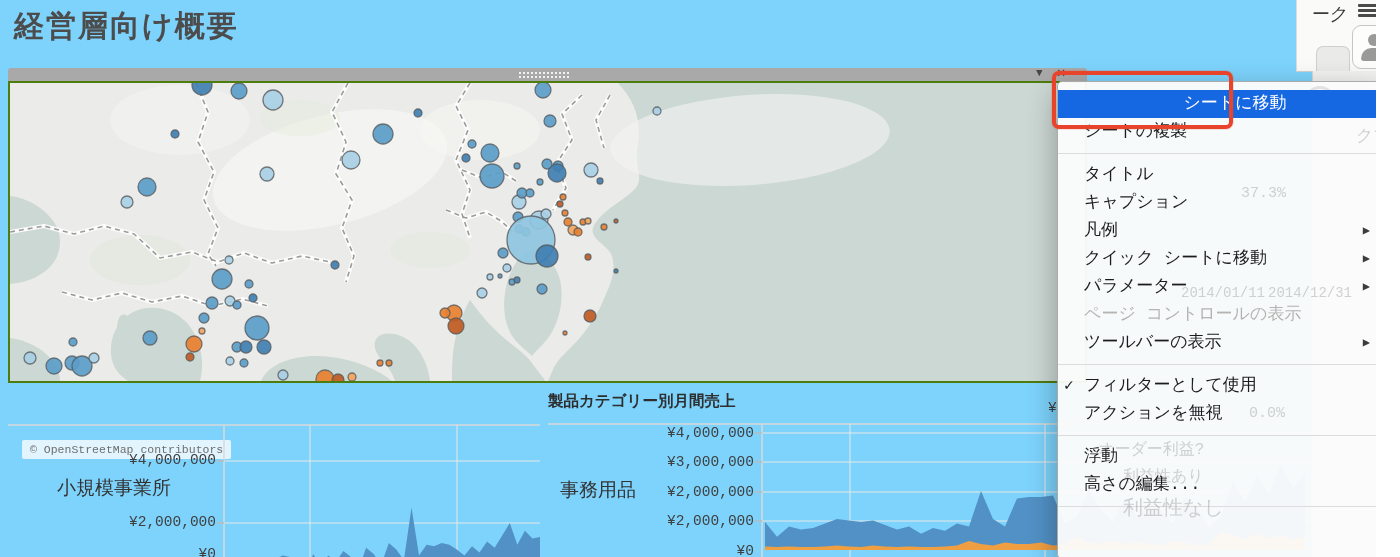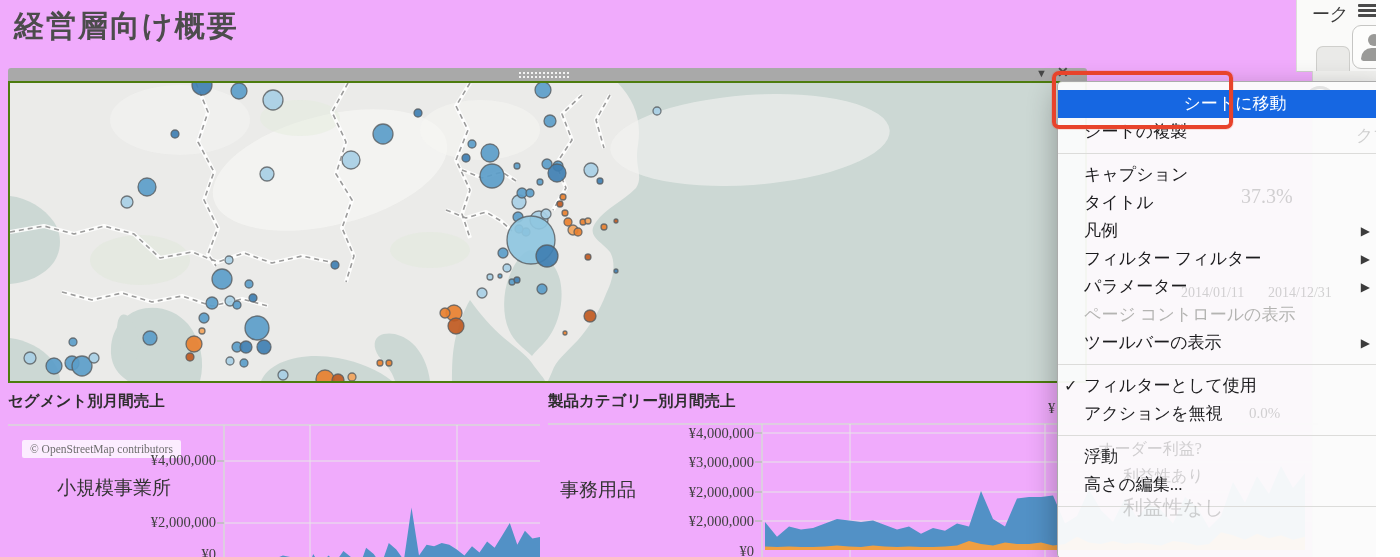--- a/index.html
+++ b/index.html
@@ -1,17 +1,17 @@
 <!DOCTYPE html>
 <html><head>
 <meta charset="utf-8">
 <style>
   html,body{margin:0;padding:0;background:#fff;}
-  #root{position:relative;width:1376px;height:557px;overflow:hidden;background:#f0abfc;
-        font-family:Liberation Serif, serif;-webkit-font-smoothing:antialiased;}
+  #root{position:relative;width:1376px;height:557px;overflow:hidden;background:#7dd3fc;
+        font-family:Liberation Mono, monospace;-webkit-font-smoothing:antialiased;}
   .abs{position:absolute;}
   
   .page-title{left:14px;top:6px;font-size:30px;font-weight:600;color:#4c4c4c;letter-spacing:2px;}
   
   .hdr-block{left:1296px;top:0;width:104px;height:71px;background:#fafaf9;
              border-left:1px solid #ddddda;border-bottom:1px solid #cfcfcc;}
   .hdr-text{left:1312px;top:2px;font-size:18px;color:#3a3a3a;transform:skewX(-6deg);}
   .hamburger{left:1358px;top:4px;width:20px;height:3px;background:#4a4a4a;border-radius:1px;
              box-shadow:0 5px 0 #4a4a4a,0 10px 0 #4a4a4a;}
   .hdr-tab{left:1316px;top:46px;width:32px;height:25px;background:#eaeae8;border:1px solid #cfcfcc;
@@ -220,21 +220,20 @@
           <circle cx="616" cy="221" r="2" fill="#c05a21"></circle>
           <circle cx="588" cy="257" r="3" fill="#c05a21"></circle>
           <circle cx="616" cy="271" r="2" fill="#3f7fb2"></circle>
         </g>
     </svg>
     <div class="abs map-attrib">© OpenStreetMap contributors</div>
   </div>
   <div class="abs obj-caret">▼</div>
   <div class="abs obj-close">✕</div>
 
-  <div class="abs chart-title" style="left:8px;top:391px;">セグメント別月間売上</div>
   <svg class="abs" id="chart1-svg" style="left:0;top:383px;" width="545" height="174" viewBox="0 383 545 174">
     <line x1="8" y1="425" x2="540" y2="425" stroke="#d9d9d9" stroke-width="1.5"></line>
     <line x1="224" y1="425" x2="224" y2="557" stroke="#d9d9d9" stroke-width="1.5"></line>
     <line x1="310" y1="425" x2="310" y2="557" stroke="#e7e7e7" stroke-width="1"></line>
     <line x1="457" y1="425" x2="457" y2="557" stroke="#e7e7e7" stroke-width="1"></line>
     <line x1="225" y1="461" x2="540" y2="461" stroke="#e7e7e7" stroke-width="1"></line>
     <line x1="225" y1="523" x2="540" y2="523" stroke="#e7e7e7" stroke-width="1"></line>
     <line x1="217" y1="461" x2="224" y2="461" stroke="#bbb" stroke-width="1.5"></line>
     <line x1="217" y1="523" x2="224" y2="523" stroke="#bbb" stroke-width="1.5"></line>
     <polygon id="c1-area" fill="#5291c6" points="230,585 230.0,583.5 237.6,581.3 245.1,582.5 252.7,579.4 260.2,581.9 267.8,571.0 275.4,558.6 282.9,555.5 290.5,557.1 298.0,558.6 305.6,575.7 313.2,554.0 320.7,566.4 328.3,555.5 335.9,561.8 343.4,550.9 351.0,557.1 358.5,569.5 366.1,547.8 373.7,554.0 381.2,564.9 388.8,543.1 396.3,549.4 403.9,560.2 411.5,507.5 419.0,555.5 426.6,544.7 434.1,546.3 441.7,543.1 449.3,544.7 456.8,549.4 464.4,555.5 472.0,546.3 479.5,552.5 487.1,541.6 494.6,547.8 502.2,535.4 509.8,523.0 517.3,544.7 524.9,530.8 532.4,538.5 540.0,537.0 540,585"></polygon>
@@ -267,37 +266,37 @@
   <div class="abs ylab" style="left:644px;top:513px;">¥2,000,000</div>
   <div class="abs ylab" style="left:644px;top:543px;">¥0</div>
   <div class="abs rowlab" style="left:560px;top:477px;">事務用品</div>
 
   <div class="abs axis-sliver">¥</div>
 
   <div class="abs menu" id="context-menu">
     <div class="ghost-circle"></div>
     <div id="ghost-layer">
         <div class="ghost" style="left: 298px; top: 42px; font-size: 17px;">クマーク</div>
-        <div class="ghost" style="left: 183px; top: 103px; font-size: 20px;">37.3%</div>
+        <div class="ghost" style="left: 183px; top: 103px; font-size: 15px;">37.3%</div>
         <div class="ghost" style="left: 123px; top: 203px; font-size: 14px;">2014/01/11</div>
         <div class="ghost" style="left: 210px; top: 203px; font-size: 14px;">2014/12/31</div>
         <div class="ghost" style="left: 191px; top: 323px; font-size: 15px;">0.0%</div>
         <div class="ghost" style="left: 40px; top: 357px; font-size: 16px;">オーダー利益?</div>
         <div class="ghost" style="left: 65px; top: 384px; font-size: 16px;">利益性あり</div>
         <div class="ghost" style="left: 65px; top: 412px; font-size: 20px;">利益性なし</div>
       </div>
     <div class="mpad"></div>
     <div id="menu-items">
         <div class="mi hl"><span>シートに移動</span></div>
         <div class="mi"><span>シートの複製</span></div>
         <div class="msep"></div>
+        <div class="mi"><span>タイトル</span></div>
         <div class="mi"><span>キャプション</span></div>
-        <div class="mi"><span>タイトル</span></div>
         <div class="mi"><span>凡例</span><span class="arrow">▶</span></div>
-        <div class="mi"><span>フィルター フィルター</span><span class="arrow">▶</span></div>
+        <div class="mi"><span>クイック シートに移動</span><span class="arrow">▶</span></div>
         <div class="mi"><span>パラメーター</span><span class="arrow">▶</span></div>
         <div class="mi dis"><span>ページ コントロールの表示</span></div>
         <div class="mi"><span>ツールバーの表示</span><span class="arrow">▶</span></div>
         <div class="msep"></div>
         <div class="mi"><span>フィルターとして使用</span><span class="chk">✓</span></div>
         <div class="mi"><span>アクションを無視</span></div>
         <div class="msep"></div>
         <div class="mi"><span>浮動</span></div>
         <div class="mi"><span>高さの編集...</span></div>
         <div class="msep"></div>

